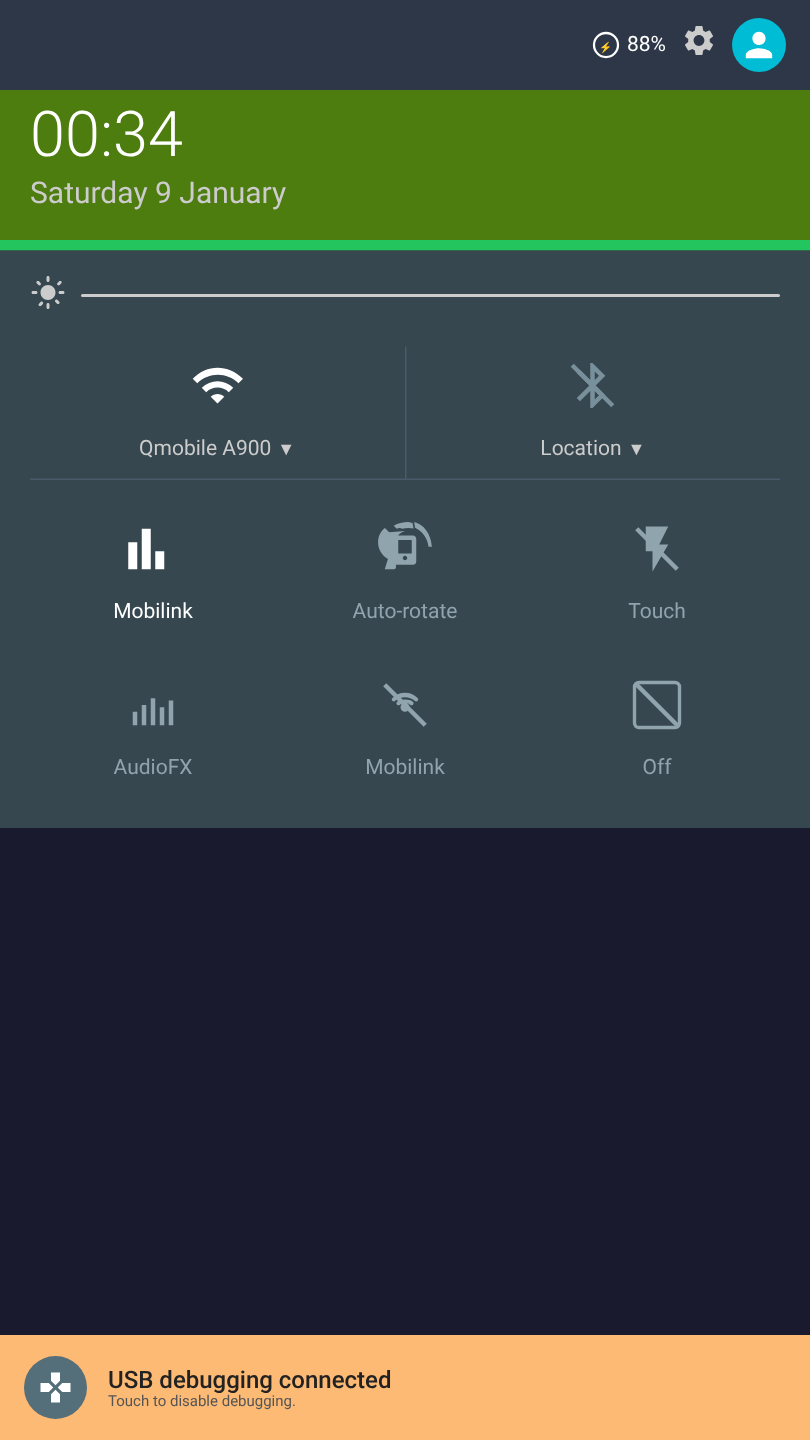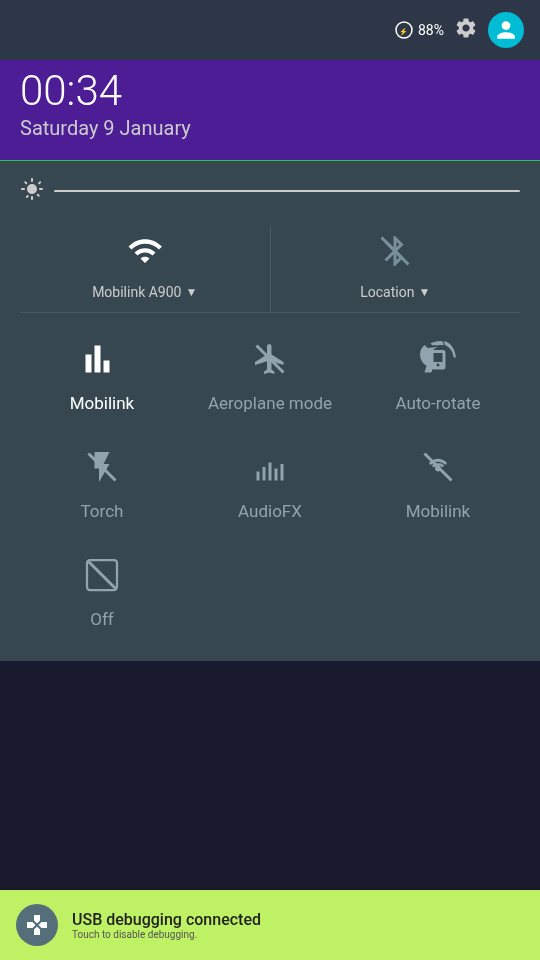--- a/index.html
+++ b/index.html
@@ -40,23 +40,23 @@
       background: #00bcd4;
       display: flex;
       align-items: center;
       justify-content: center;
       color: white;
       font-size: 20px;
     }
 
     
     .time-header {
-      background: #4c1d95;
+      background: #4d7c0f;
       padding: 10px 20px 20px;
-      border-bottom: 1px solid #22c55e;
+      border-bottom: 7px solid #22c55e;
     }
     .time-display {
       color: #fff;
       font-size: 42px;
       font-weight: 300;
       line-height: 1;
     }
     .date-display {
       color: #ccc;
       font-size: 20px;
@@ -135,34 +135,34 @@
     }
     .toggle-icon {
       font-size: 32px;
       color: #90a4ae;
     }
     .toggle-icon.active {
       color: #fff;
     }
     .toggle-label {
       color: #90a4ae;
-      font-size: 17px;
+      font-size: 14px;
       text-align: center;
     }
     .toggle-label.active {
       color: #fff;
     }
 
     
     .notification-bar {
       position: absolute;
       bottom: 0;
       left: 0;
       right: 0;
-      background: #bef264;
+      background: #fdba74;
       display: flex;
       align-items: center;
       padding: 14px 16px;
       gap: 14px;
     }
     .notif-icon {
       width: 42px;
       height: 42px;
       border-radius: 50%;
       background: #546e7a;
@@ -229,21 +229,21 @@
 
   <div class="connectivity-row">
 
     <div class="connectivity-item">
       <span class="conn-icon">
         <svg width="36" height="36" viewBox="0 0 24 24" fill="white">
           <path d="M1 9l2 2c5.08-5.06 13.24-5.06 18.32 0l2-2C16.77 2.46 7.21 2.46 1 9zm8 8l3 3 3-3c-1.65-1.66-4.34-1.66-6 0zm-4-4l2 2c2.76-2.76 7.24-2.76 10 0l2-2C15.14 9.14 8.87 9.14 5 13z"></path>
         </svg>
       </span>
       <div class="conn-label">
-        <span>Mobilink A900</span>
+        <span>Qmobile A900</span>
         <span class="dropdown-arrow">▼</span>
       </div>
     </div>
 
     <div class="connectivity-item">
       <span class="conn-icon inactive">
         <svg width="36" height="36" viewBox="0 0 24 24" fill="#78909c">
           <path d="M17.71 7.71L12 2h-1v7.59L6.41 5 5 6.41 10.59 12 5 17.59 6.41 19 11 14.41V22h1l5.71-5.71-4.3-4.29 4.3-4.29zM13 5.83l1.88 1.88L13 9.59V5.83zm1.88 10.46L13 18.17v-3.76l1.88 1.88z"></path>
 
           <line x1="3" y1="3" x2="21" y2="21" stroke="#78909c" stroke-width="2"></line>
@@ -260,49 +260,39 @@
 
     <div class="toggle-item">
       <span class="toggle-icon active">
         <svg width="36" height="36" viewBox="0 0 24 24" fill="white">
           <path d="M1 21h4V9H1v12zm6 0h4V3H7v18zm6 0h4v-8h-4v8z"></path>
         </svg>
       </span>
       <span class="toggle-label active">Mobilink</span>
     </div>
 
-    <div class="toggle-item">
-      <span class="toggle-icon">
-        <svg width="36" height="36" viewBox="0 0 24 24" fill="#90a4ae">
-          <path d="M21 16v-2l-8-5V3.5c0-.83-.67-1.5-1.5-1.5S10 2.67 10 3.5V9l-8 5v2l8-2.5V19l-2 1.5V22l3.5-1 3.5 1v-1.5L13 19v-5.5l8 2.5z"></path>
+
+    <div class="toggle-item">
+      <span class="toggle-icon">
+        <svg width="36" height="36" viewBox="0 0 24 24" fill="#90a4ae">
+          <path d="M16.48 2.52c3.27 1.55 5.61 4.72 5.97 8.48h1.5C23.44 4.84 20.29 1.19 16.07.01l.41 2.51zM10.72 3.03c.91-.2 1.84-.33 2.78-.33.79 0 1.56.1 2.31.24L15.36.49A13.953 13.953 0 0 0 13.5.03C11.14.03 8.9.62 6.97 1.66l1.38 1.38c.74-.38 1.54-.7 2.37-.01zM4.98 4.59L3.06 2.67C1.14 4.18.03 6.37.03 9.03c0 3.17 1.76 5.95 4.39 7.44L3 21h.03V21H7c0 0 1 0 1-1V9c0-3.97 3.67-4.85 4-5zM15.5 6h-7C7.67 6 7 6.67 7 7.5v10c0 .83.67 1.5 1.5 1.5h7c.83 0 1.5-.67 1.5-1.5v-10c0-.83-.67-1.5-1.5-1.5zm-3.5 11c-.55 0-1-.45-1-1s.45-1 1-1 1 .45 1 1-.45 1-1 1zm3-3H9V8h6v6z"></path>
+        </svg>
+      </span>
+      <span class="toggle-label">Auto-rotate</span>
+    </div>
+
+    <div class="toggle-item">
+      <span class="toggle-icon">
+        <svg width="36" height="36" viewBox="0 0 24 24" fill="#90a4ae">
+          <path d="M7 2v11h3v9l7-12h-4l4-8z"></path>
 
           <line x1="3" y1="3" x2="21" y2="21" stroke="#90a4ae" stroke-width="2"></line>
         </svg>
       </span>
-      <span class="toggle-label">Aeroplane mode</span>
-    </div>
-
-    <div class="toggle-item">
-      <span class="toggle-icon">
-        <svg width="36" height="36" viewBox="0 0 24 24" fill="#90a4ae">
-          <path d="M16.48 2.52c3.27 1.55 5.61 4.72 5.97 8.48h1.5C23.44 4.84 20.29 1.19 16.07.01l.41 2.51zM10.72 3.03c.91-.2 1.84-.33 2.78-.33.79 0 1.56.1 2.31.24L15.36.49A13.953 13.953 0 0 0 13.5.03C11.14.03 8.9.62 6.97 1.66l1.38 1.38c.74-.38 1.54-.7 2.37-.01zM4.98 4.59L3.06 2.67C1.14 4.18.03 6.37.03 9.03c0 3.17 1.76 5.95 4.39 7.44L3 21h.03V21H7c0 0 1 0 1-1V9c0-3.97 3.67-4.85 4-5zM15.5 6h-7C7.67 6 7 6.67 7 7.5v10c0 .83.67 1.5 1.5 1.5h7c.83 0 1.5-.67 1.5-1.5v-10c0-.83-.67-1.5-1.5-1.5zm-3.5 11c-.55 0-1-.45-1-1s.45-1 1-1 1 .45 1 1-.45 1-1 1zm3-3H9V8h6v6z"></path>
-        </svg>
-      </span>
-      <span class="toggle-label">Auto-rotate</span>
-    </div>
-
-    <div class="toggle-item">
-      <span class="toggle-icon">
-        <svg width="36" height="36" viewBox="0 0 24 24" fill="#90a4ae">
-          <path d="M7 2v11h3v9l7-12h-4l4-8z"></path>
-
-          <line x1="3" y1="3" x2="21" y2="21" stroke="#90a4ae" stroke-width="2"></line>
-        </svg>
-      </span>
-      <span class="toggle-label">Torch</span>
+      <span class="toggle-label">Touch</span>
     </div>
 
 
 
     <div class="toggle-item">
       <span class="toggle-icon">
         <svg width="36" height="36" viewBox="0 0 24 24" fill="#90a4ae">
           <rect x="3" y="15" width="2" height="6"></rect>
           <rect x="7" y="12" width="2" height="9"></rect>
           <rect x="11" y="9" width="2" height="12"></rect>

